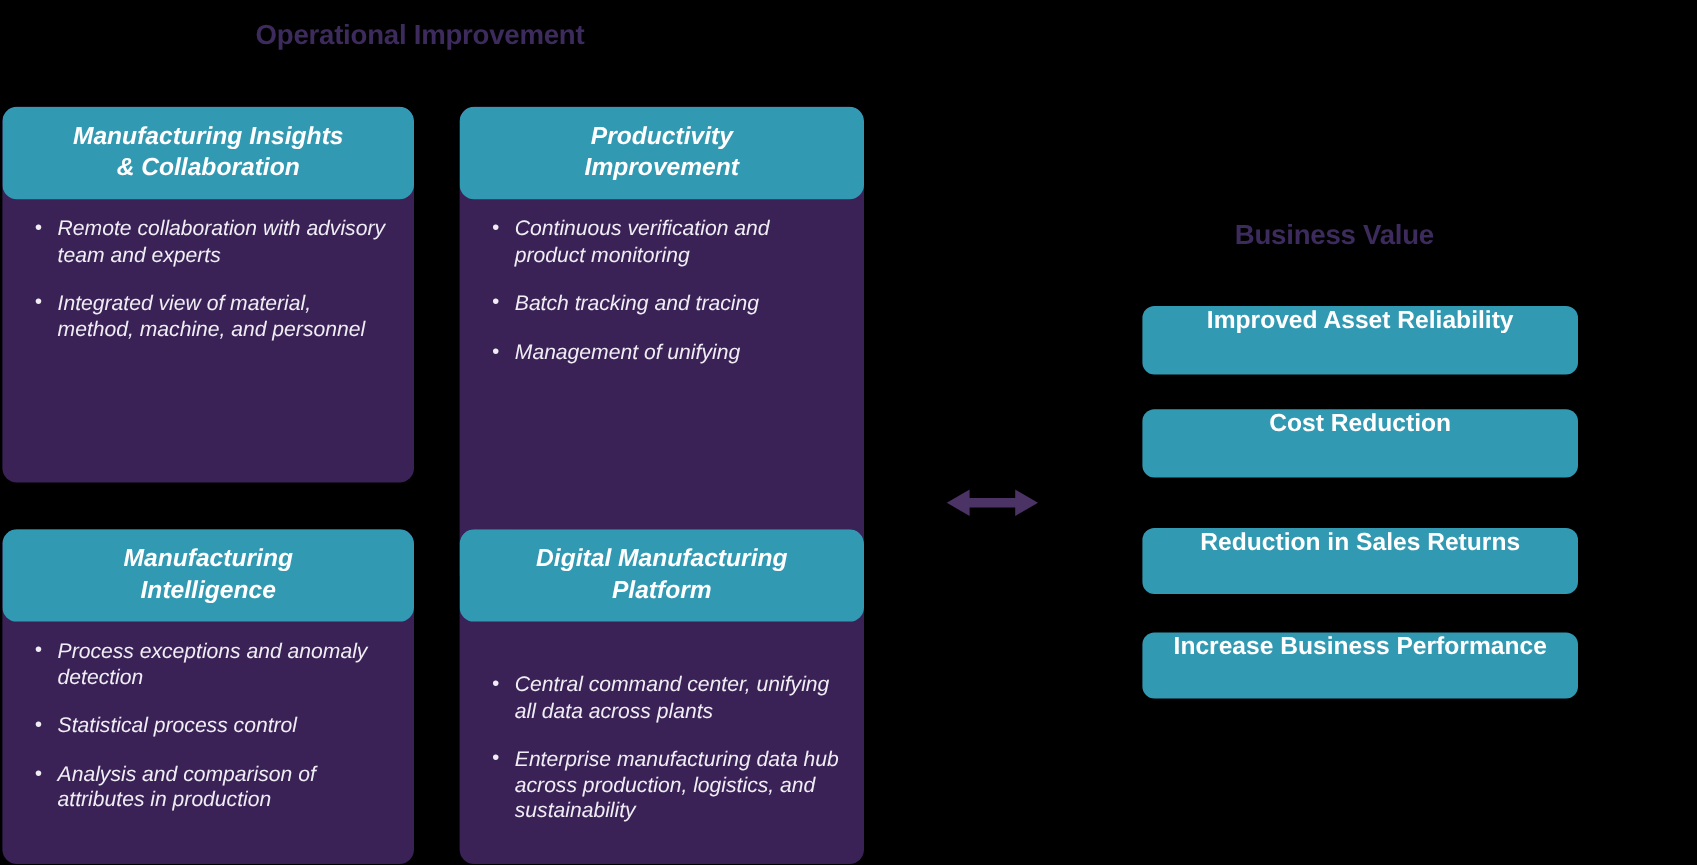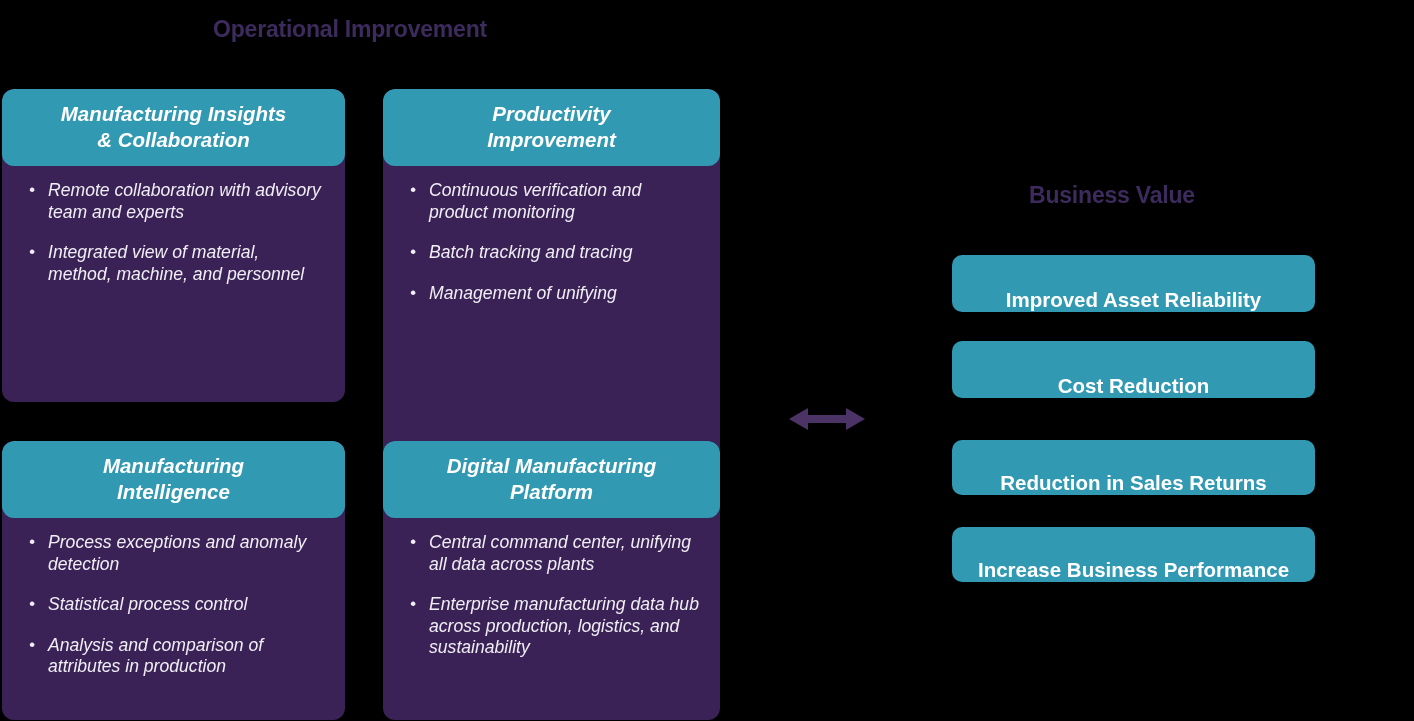--- a/index.html
+++ b/index.html
@@ -72,21 +72,21 @@
     left: 9px;
     top: -1px;
     font-size: 17px;
     color: #f0eef4;
   }
 
   
   #card-mfg-insights { left: 2px;   top: 89px;  width: 343px; height: 313px; }
   #card-productivity { left: 383px; top: 89px;  width: 337px; height: 401px; }
   #card-mfg-intel    { left: 2px;   top: 441px; width: 343px; height: 279px; }
-  #card-digital-mfg  { left: 383px; top: 441px; width: 337px; height: 279px; }
+  #card-digital-mfg  { left: 383px; top: 441px; width: 337px; height: 279px; gap: 28px; }
 
   
   #connector-arrow {
     position: absolute;
     left: 789px;
     top: 405px;
     width: 76px;
     height: 28px;
   }
 
@@ -94,21 +94,21 @@
   .value-pill {
     position: absolute;
     left: 952px;
     width: 363px;
     background: #3299b2;
     border-radius: 10px;
     color: #ffffff;
     font-weight: bold;
     font-size: 20.5px;
     display: flex;
-    align-items: flex-end;
+    align-items: flex-start;
     justify-content: center;
     text-align: center;
   }
   #value-pill-0 { top: 255px; height: 57px; }
   #value-pill-1 { top: 341px; height: 57px; }
   #value-pill-2 { top: 440px; height: 55px; }
   #value-pill-3 { top: 527px; height: 55px; }
 </style>
 </head>
 <body>

